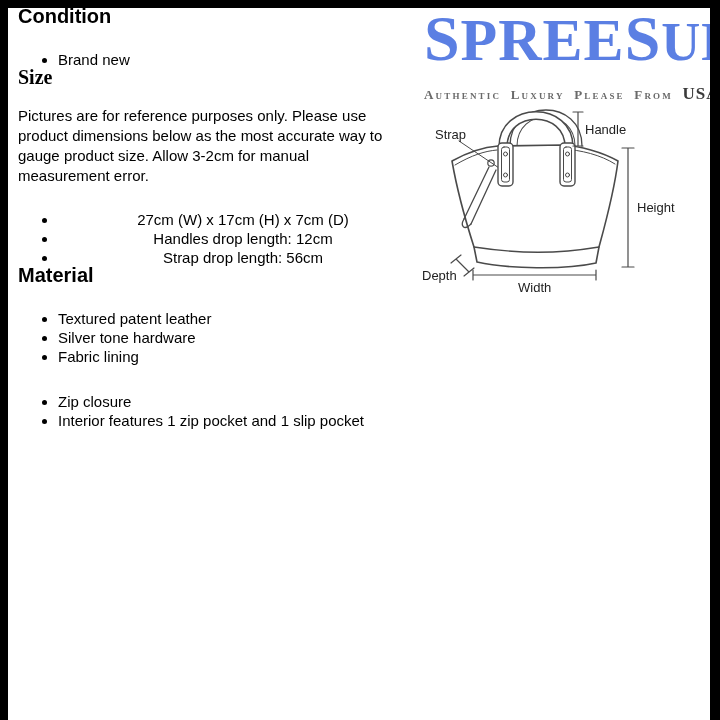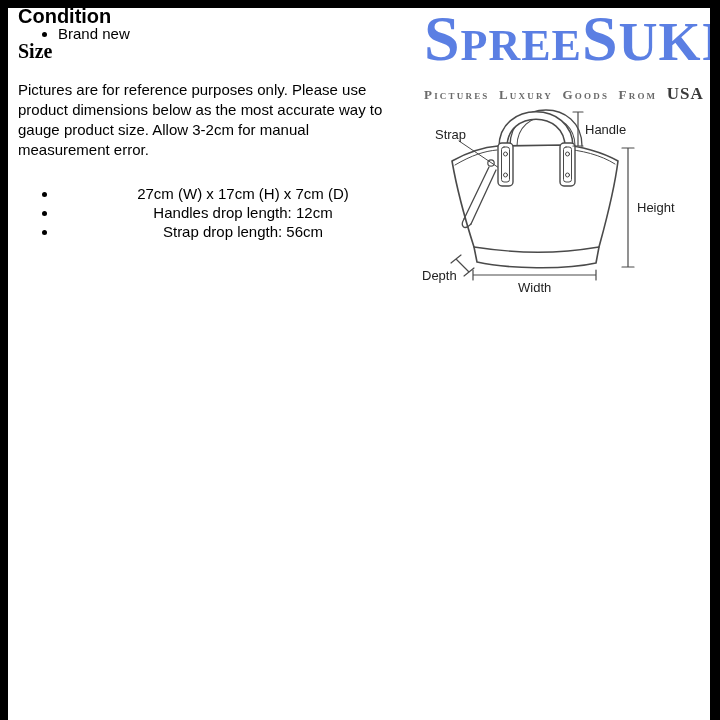--- a/index.html
+++ b/index.html
@@ -14,41 +14,41 @@
     overflow:hidden;
     font-family:"Liberation Sans",sans-serif;
     font-size:15px;
     color:#000000;
   }
   .col-left{position:absolute;left:10px;top:0;width:410px;}
   h3.sec{font-size:20px;line-height:16px;margin:0;font-weight:bold;}
   ul{list-style:disc;margin:0;padding-left:40px;}
   li{line-height:19px;}
   .m-condition{margin-top:12px;}
-  .ul-condition{}
+  .ul-condition{margin-top:26px;}
   .h-size{margin-top:22px;font-family:Liberation Serif, serif;}
   .p-size{margin:21px 0 0;line-height:20px;white-space:pre-line;}
   .ul-size{margin-top:24px;text-align:center;}
   .h-material{margin-top:32px;}
   .ul-material{margin-top:26px;}
   .h-details{margin-top:43px;}
   .ul-details{margin-top:26px;}
   .h-what{margin-top:22px;}
   .ul-what{margin-top:26px;}
   .p-footer{margin:19px 0 0;line-height:20px;}
 
   .logo{
     position:absolute;left:416px;top:2px;
     white-space:nowrap;
     font-family:"Liberation Serif",serif;
     font-weight:bold;
   }
   .logo-row{line-height:58px;letter-spacing:1px;}
   .logo-s{font-size:64px;}
-  .logo-small{font-size:44px;}
+  .logo-small{font-size:60px;}
   .logo-mid{font-size:54px;}
   .tagline{
     margin-top:0;
     font-size:13px;
     letter-spacing:2.2px;
     word-spacing:4px;
     font-variant:small-caps;
     white-space:nowrap;
     font-weight:bold;
   }
@@ -70,28 +70,38 @@
     <p class="p-size">Pictures are for reference purposes only. Please use
 product dimensions below as the most accurate way to
 gauge product size. Allow 3-2cm for manual
 measurement error.</p>
     <ul class="ul-size">
       <li>27cm (W) x 17cm (H) x 7cm (D)</li>
       <li>Handles drop length: 12cm</li>
       <li>Strap drop length: 56cm</li>
     </ul>
 
+    <h3 class="sec h-material">Material</h3>
+    <ul class="ul-material">
+      <li>Textured patent leather</li>
+      <li>Silver tone hardware</li>
+      <li>Fabric lining</li>
+    </ul>
 
+    <ul class="ul-details">
+      <li>Zip closure</li>
+      <li>Interior features 1 zip pocket and 1 slip pocket</li>
+    </ul>
 
 
   </div>
 
   <div class="logo">
     <div class="logo-row" style="color: rgb(91, 127, 227);"><span class="logo-s">S</span><span class="logo-small">PREE</span><span class="logo-s">S</span><span class="logo-mid">UKI</span></div>
-    <div class="tagline" style="color: rgb(106, 106, 106);"><span class="tagline-main">Pictures Luxury Goods From</span> <span class="tagline-suffix" style="color: rgb(58, 58, 58);">USA</span></div>
+    <div class="tagline" style="color: rgb(106, 106, 106);"><span class="tagline-main">Authentic Luxury Please From</span> <span class="tagline-suffix" style="color: rgb(58, 58, 58);">USA</span></div>
   </div>
 
   <svg class="bag-diagram" viewBox="0 0 290 205" style="color: rgb(74, 74, 74);">
     <g fill="none" stroke="currentColor" stroke-linecap="round" stroke-linejoin="round">
 
       <path d="M95,46 C95,-2 167,-2 167,46" stroke-width="1.3"></path>
       <path d="M102,46 C102,7 160,7 160,46" stroke-width="1.1"></path>
 
       <path d="M84,47 C84,0 158,0 158,47 L150,47 C150,10 92,10 92,47 Z" fill="#ffffff" stroke-width="1.5"></path>
 

